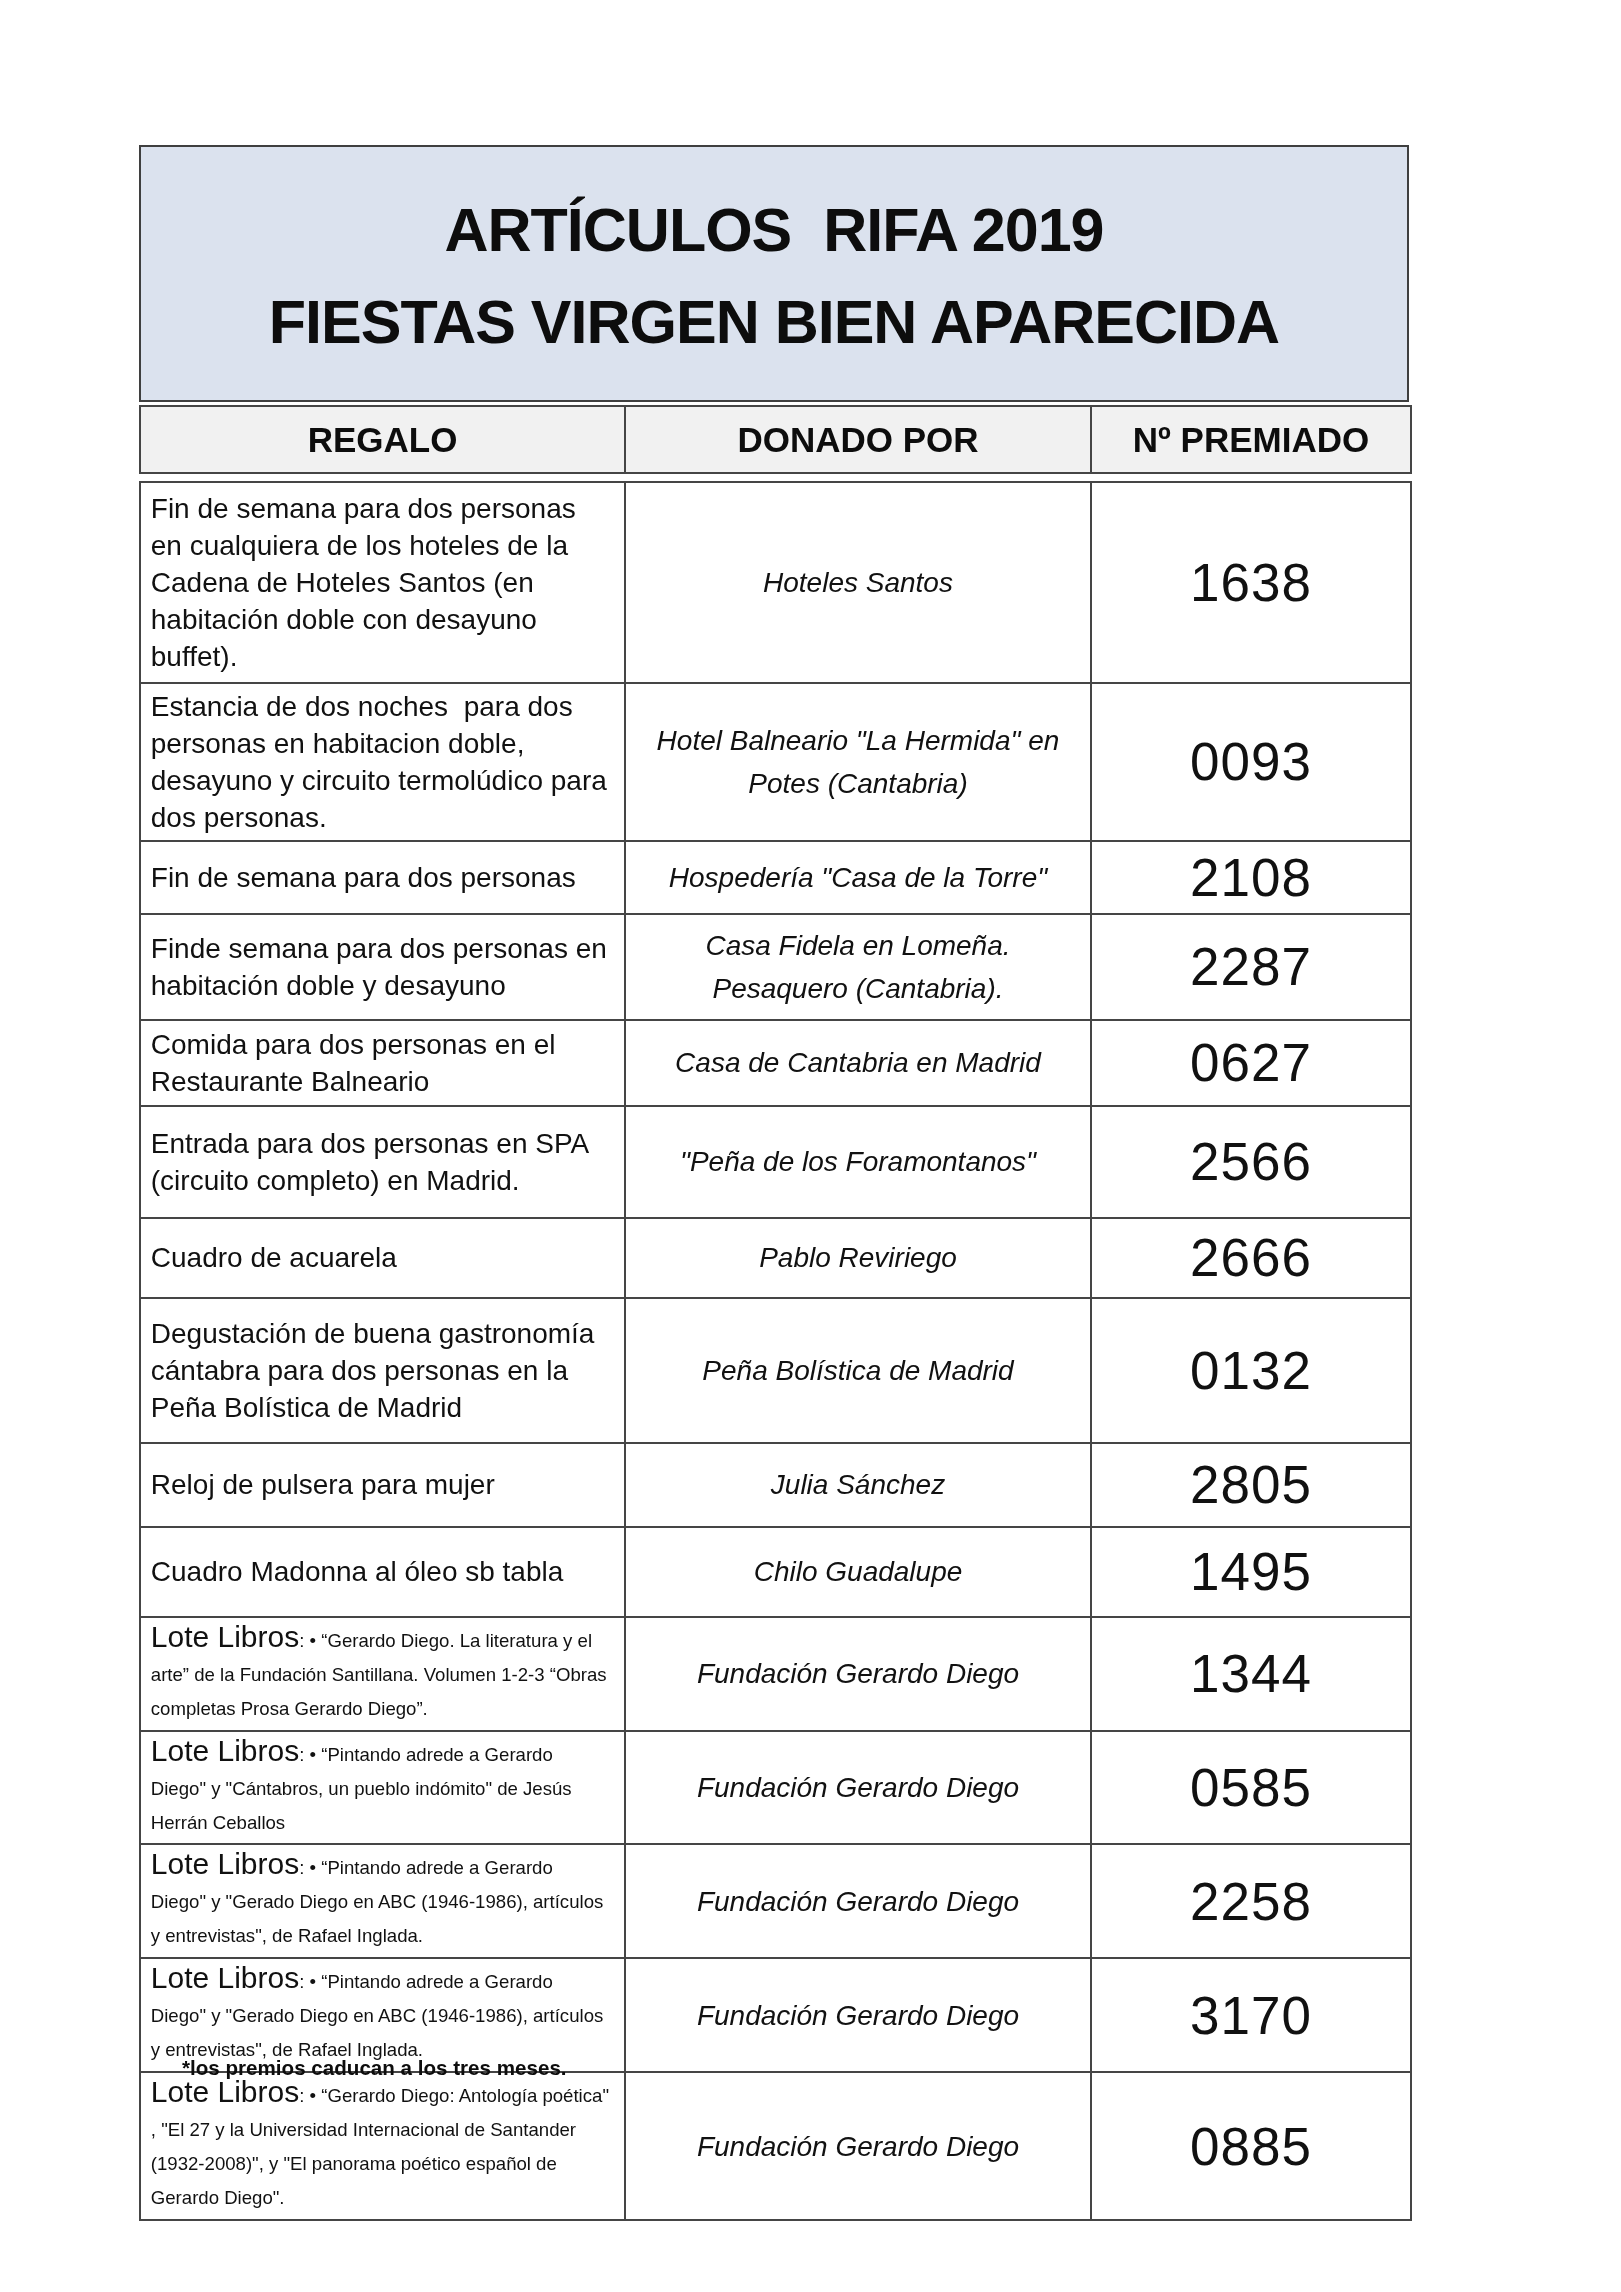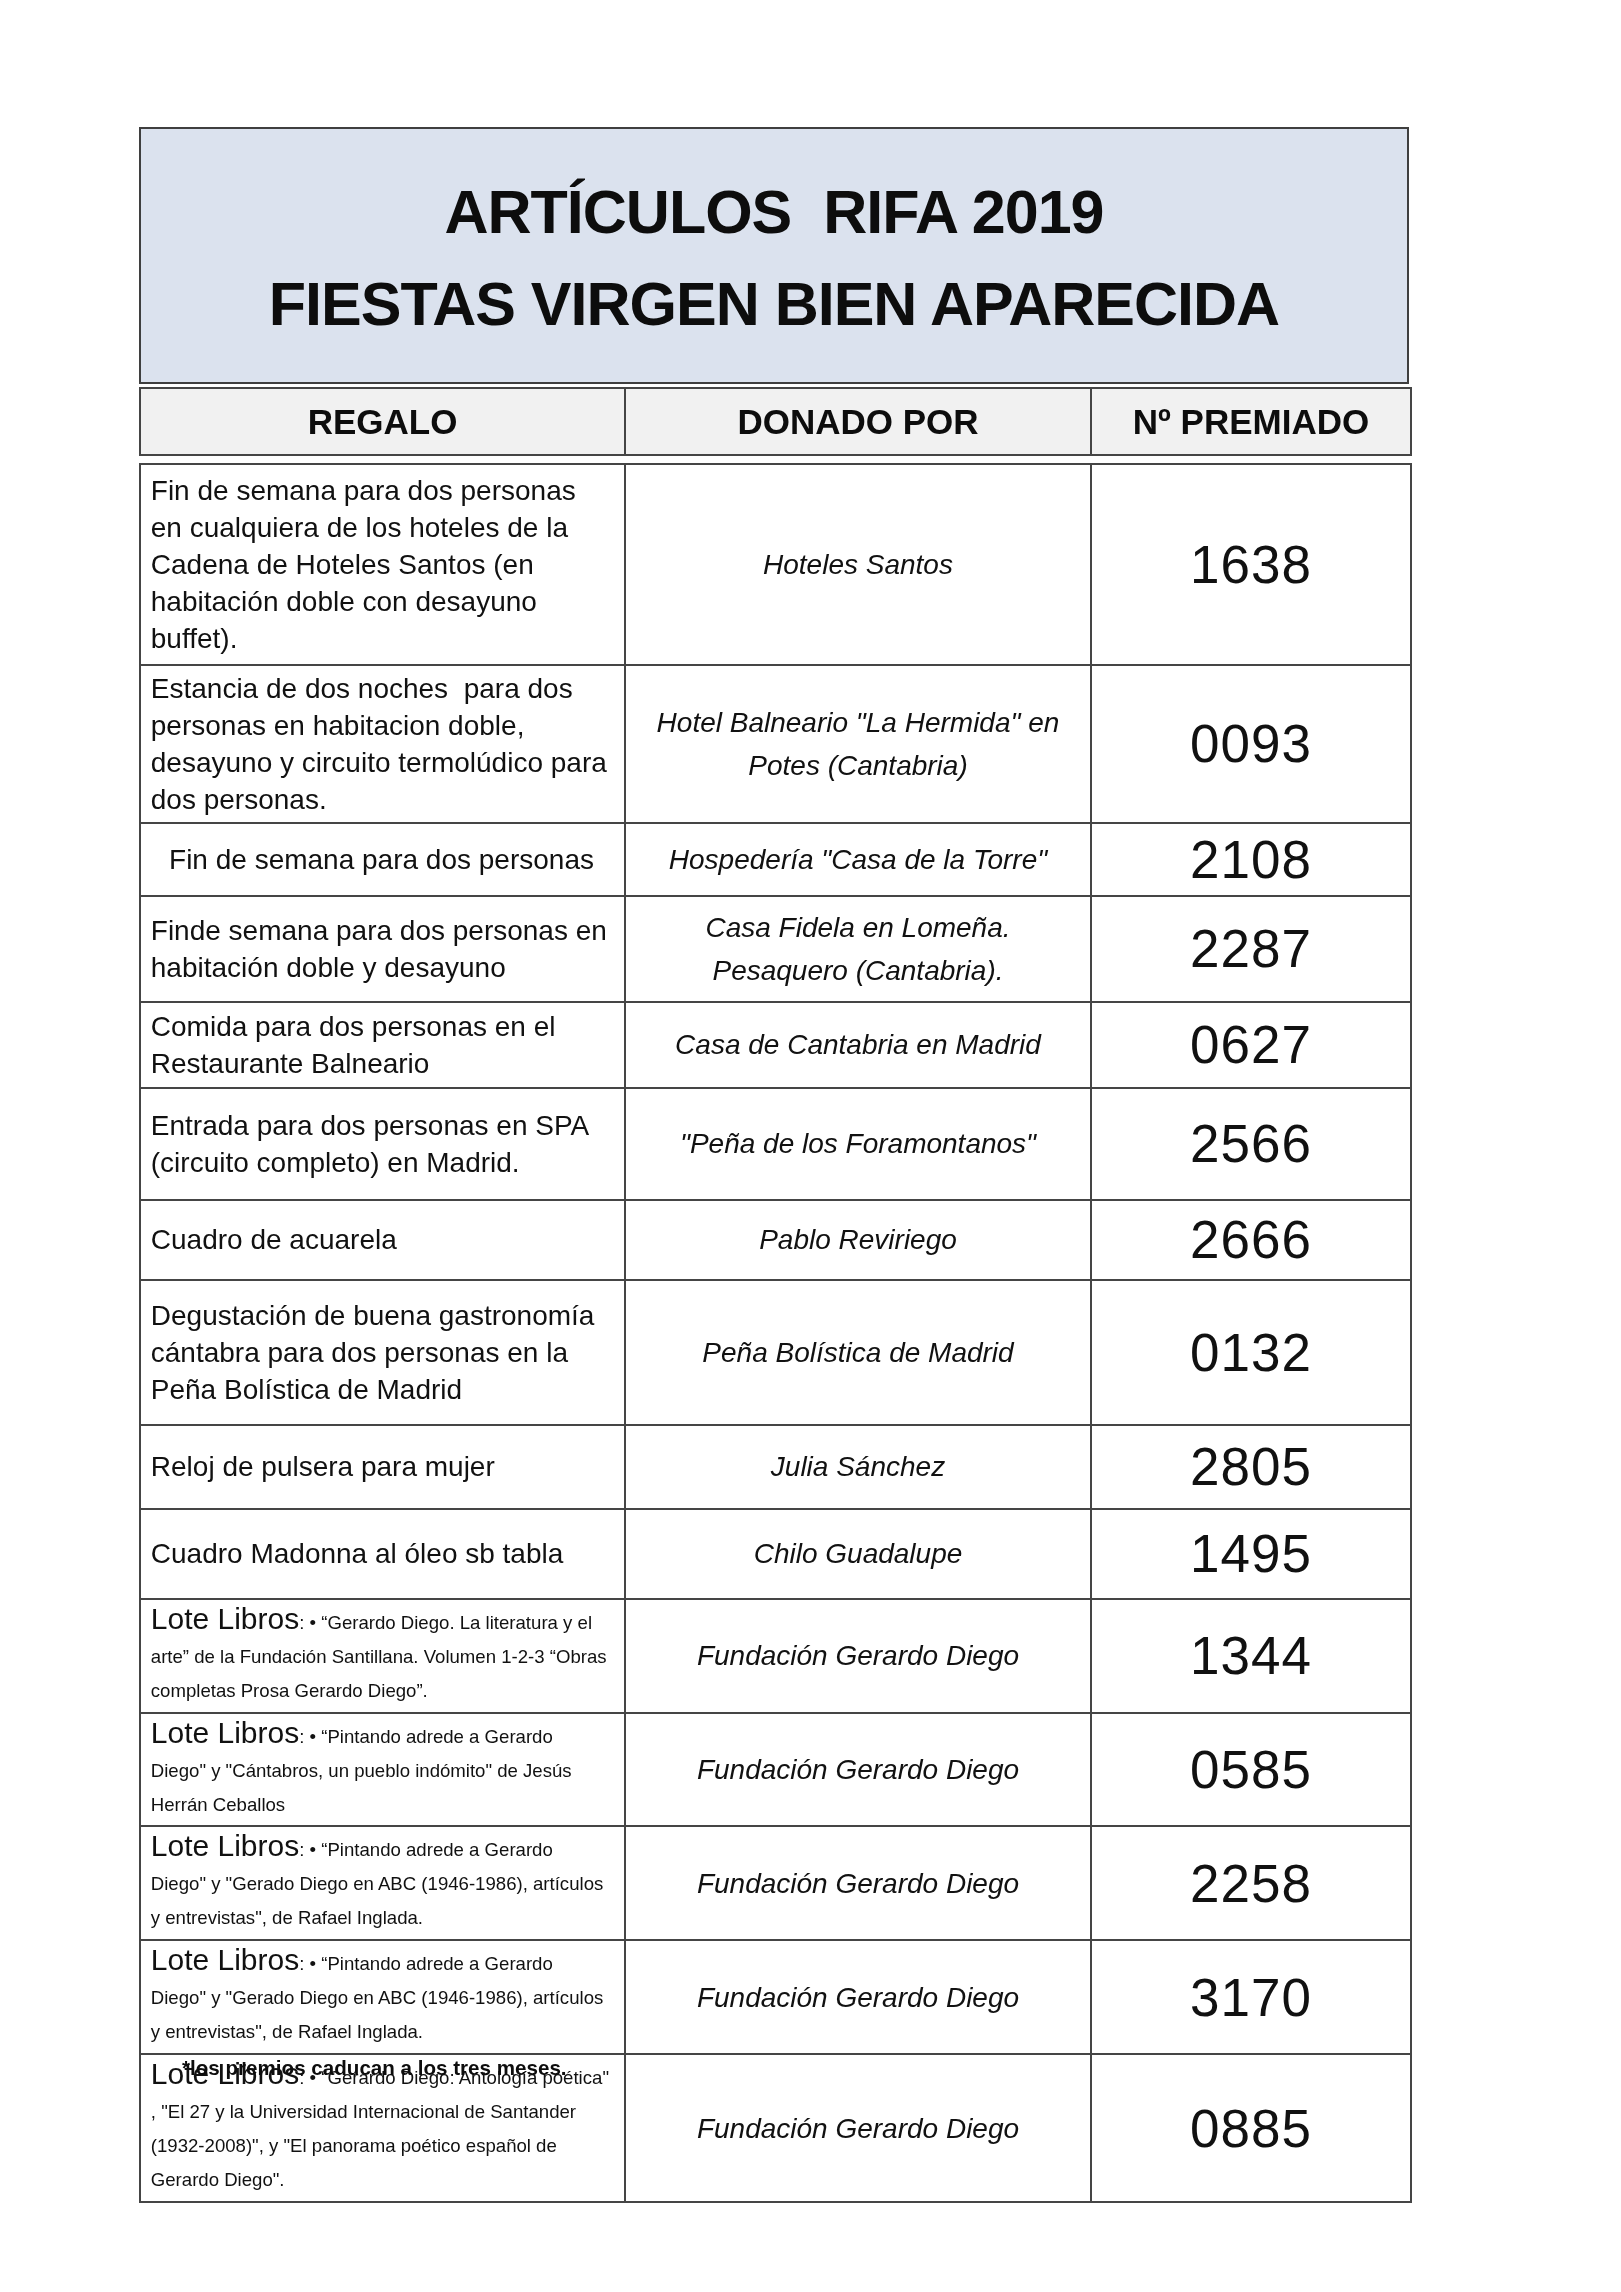--- a/index.html
+++ b/index.html
@@ -12,21 +12,21 @@
   .page {
     position: relative;
     width: 1621px;
     height: 2293px;
     background: #ffffff;
     overflow: hidden;
   }
   .doc {
     position: absolute;
     left: 139px;
-    top: 127px;
+    top: 145px;
     width: 1270px;
   }
   
   .title-block {
     box-sizing: border-box;
     width: 100%;
     height: 257px;
     background: #dbe2ee;
     border: 2px solid #3f3f3f;
     display: flex;
@@ -67,21 +67,21 @@
     text-align: center;
     color: #0d0d0d;
   }
   td.gift {
     padding: 3.9px 11.8px 3.9px 9.8px;
     font-size: 28px;
     line-height: 37px;
     text-align: left;
     white-space: pre-wrap;
   }
-  td.gift.center { text-align: center; }
+  td.gift.center { }
   td.gift .lead {
     font-size: 30px;
     line-height: 33px;
   }
   td.gift .rest {
     font-size: 18.6px;
     line-height: 31px;
   }
   td.gift.small-row { line-height: 31px; padding-top: 2px; padding-bottom: 5.9px; }
   td.donor {

